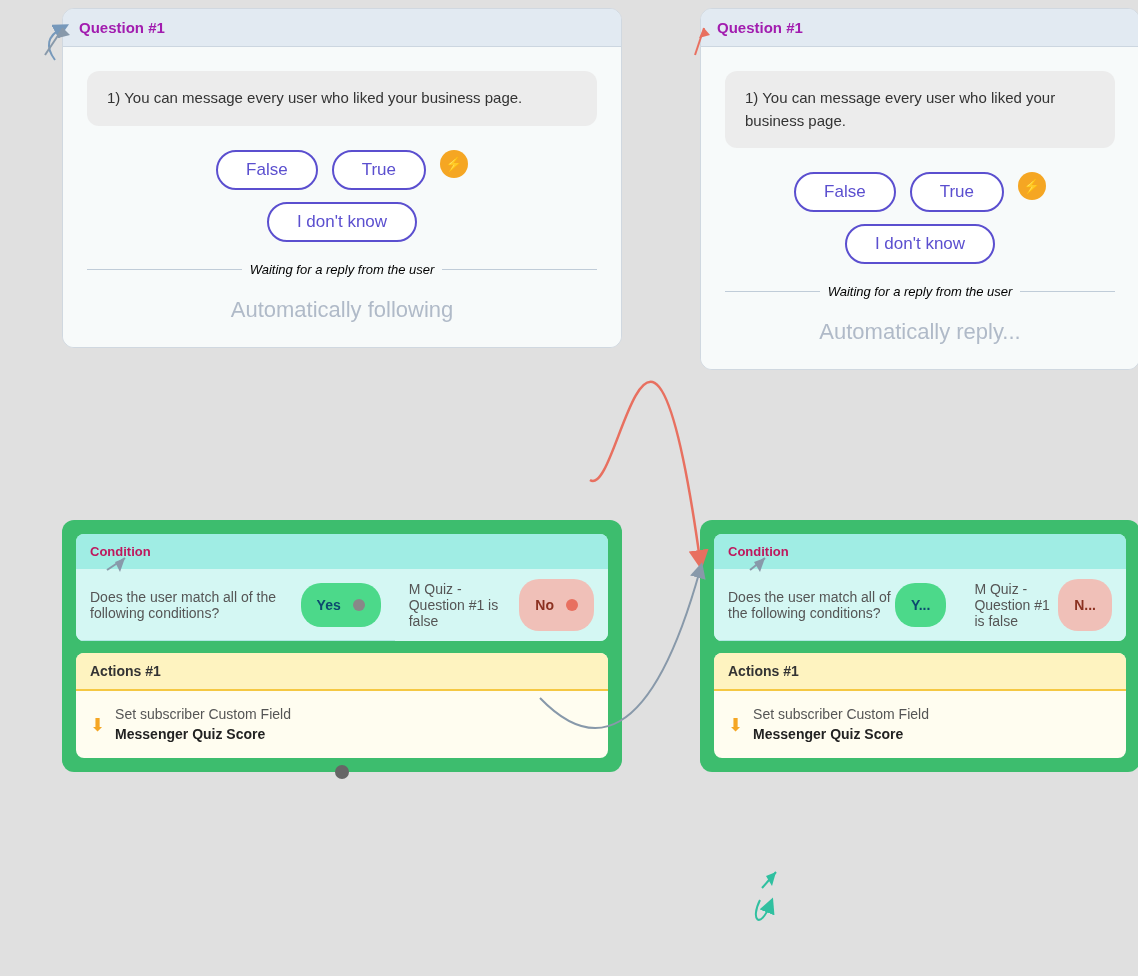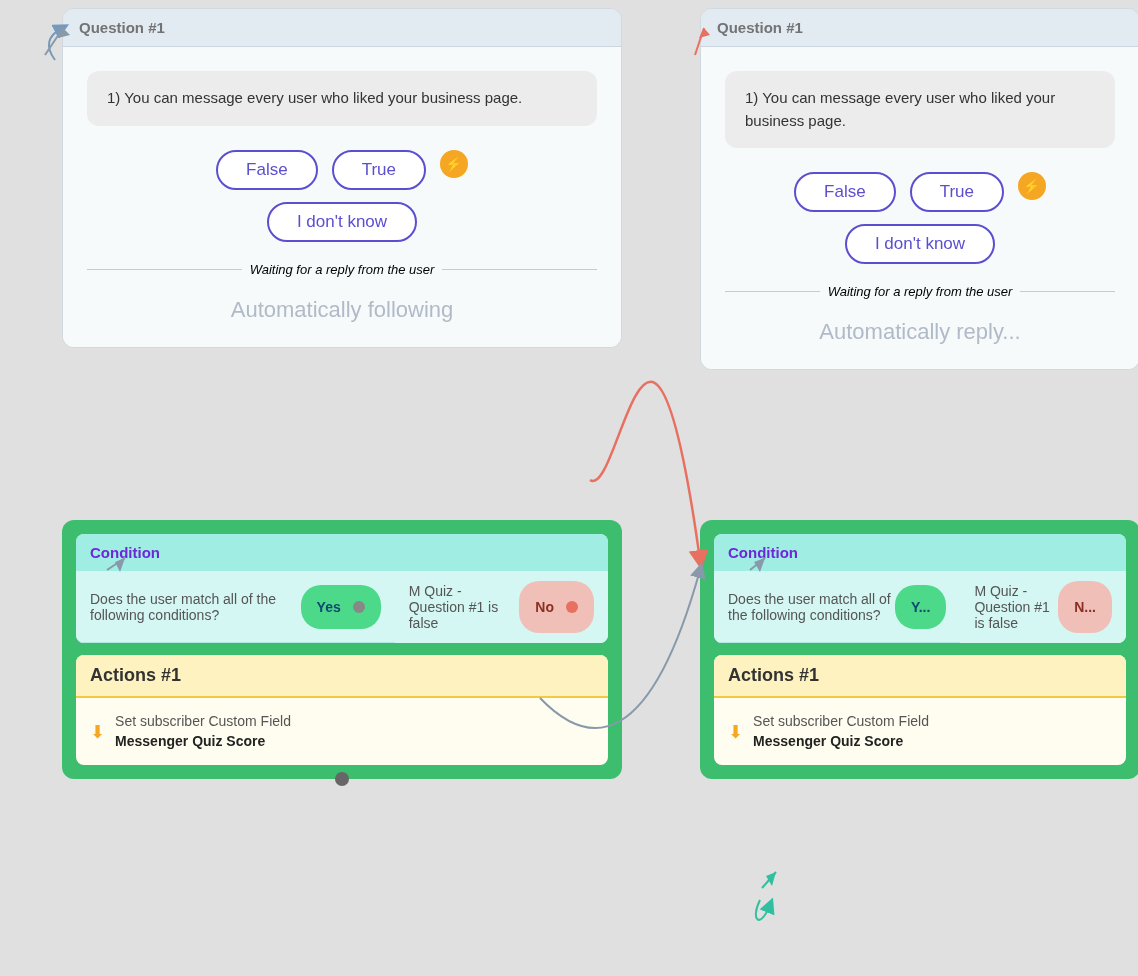--- a/index.html
+++ b/index.html
@@ -51,21 +51,21 @@
       top: 8px;
       left: 700px;
       width: 440px;
     }
 
     .question-header {
       background: #e2eaf2;
       padding: 10px 16px;
       font-size: 15px;
       font-weight: 600;
-      color: #737373;
+      color: #a21caf;
       border-bottom: 1px solid #ccd6e0;
     }
 
     .question-body {
       background: #f7fafa;
       padding: 24px 24px 8px 24px;
     }
 
     .question-text-bubble {
       background: #ececec;
@@ -163,23 +163,23 @@
     .condition-card {
       background: #c8f5f0;
       border-radius: 8px;
       overflow: hidden;
       margin-bottom: 12px;
     }
 
     .condition-header {
       background: #a0ede4;
       padding: 10px 14px;
-      font-size: 15px;
-      font-weight: 600;
-      color: #6d28d9;
+      font-size: 13px;
+      font-weight: 600;
+      color: #be185d;
     }
 
     .condition-body {
       display: flex;
     }
 
     .condition-row {
       display: flex;
       align-items: center;
       padding: 10px 14px;
@@ -235,21 +235,21 @@
     
     .actions-card {
       background: #fffdf0;
       border-radius: 8px;
       overflow: hidden;
     }
 
     .actions-header {
       background: #fef3c0;
       padding: 10px 14px;
-      font-size: 18px;
+      font-size: 14px;
       font-weight: 600;
       color: #333;
       border-bottom: 2px solid #f5c842;
     }
 
     .actions-body {
       padding: 14px 14px;
       display: flex;
       align-items: center;
       gap: 10px;

